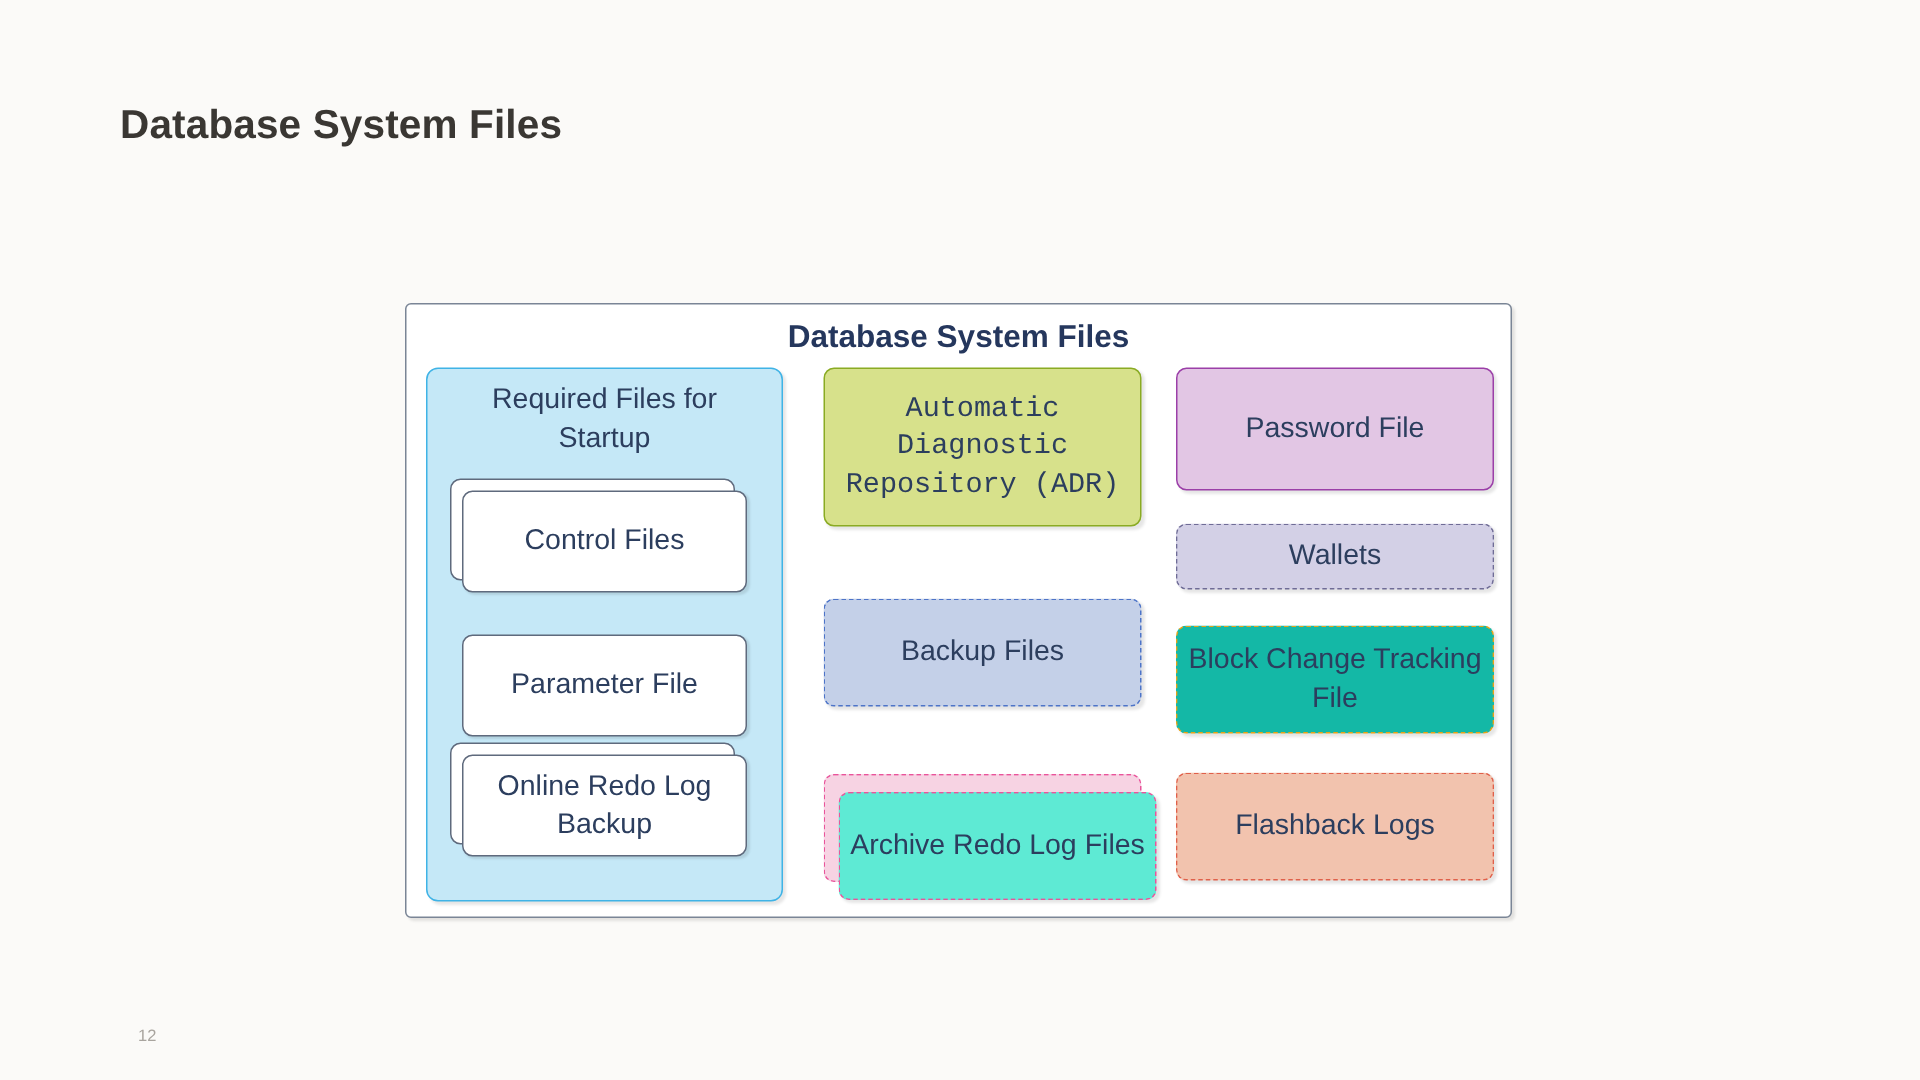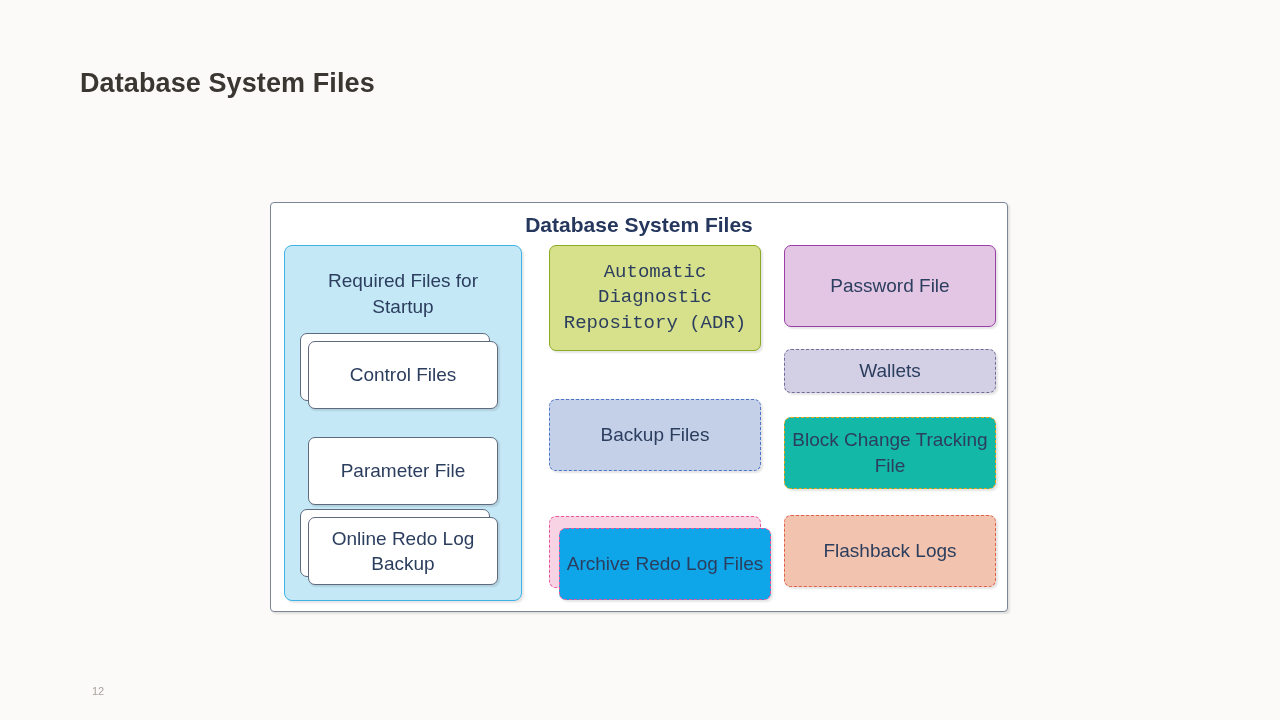--- a/index.html
+++ b/index.html
@@ -86,21 +86,21 @@
   }
 
   
   #group-required {
     background: #c5e8f7;
     border: 1.6px solid #3fb3e6;
     border-radius: 8px;
     box-sizing: border-box;
     width: 238px;
     height: 356px;
-    padding-top: 22px;
+    padding-top: 8px;
     position: relative;
     box-shadow: 2px 2px 2px rgba(0,0,0,0.10);
   }
   #group-required-label {
     text-align: center;
     color: #2c3e5e;
     font-size: 19px;
     line-height: 1.35;
     padding: 0 10px;
   }
@@ -181,21 +181,21 @@
     border: 1.8px dashed #e9549b;
     border-radius: 7px;
     box-sizing: border-box;
   }
   #archive-front {
     position: absolute;
     left: 10px;
     top: 12px;
     width: 212px;
     height: 72px;
-    background: #0ea5e9;
+    background: #5eead4;
     border: 1.8px dashed #e9549b;
     border-radius: 7px;
     box-sizing: border-box;
     display: flex;
     align-items: center;
     justify-content: center;
     text-align: center;
     color: #2c3e5e;
     font-size: 19px;
     line-height: 1.35;

